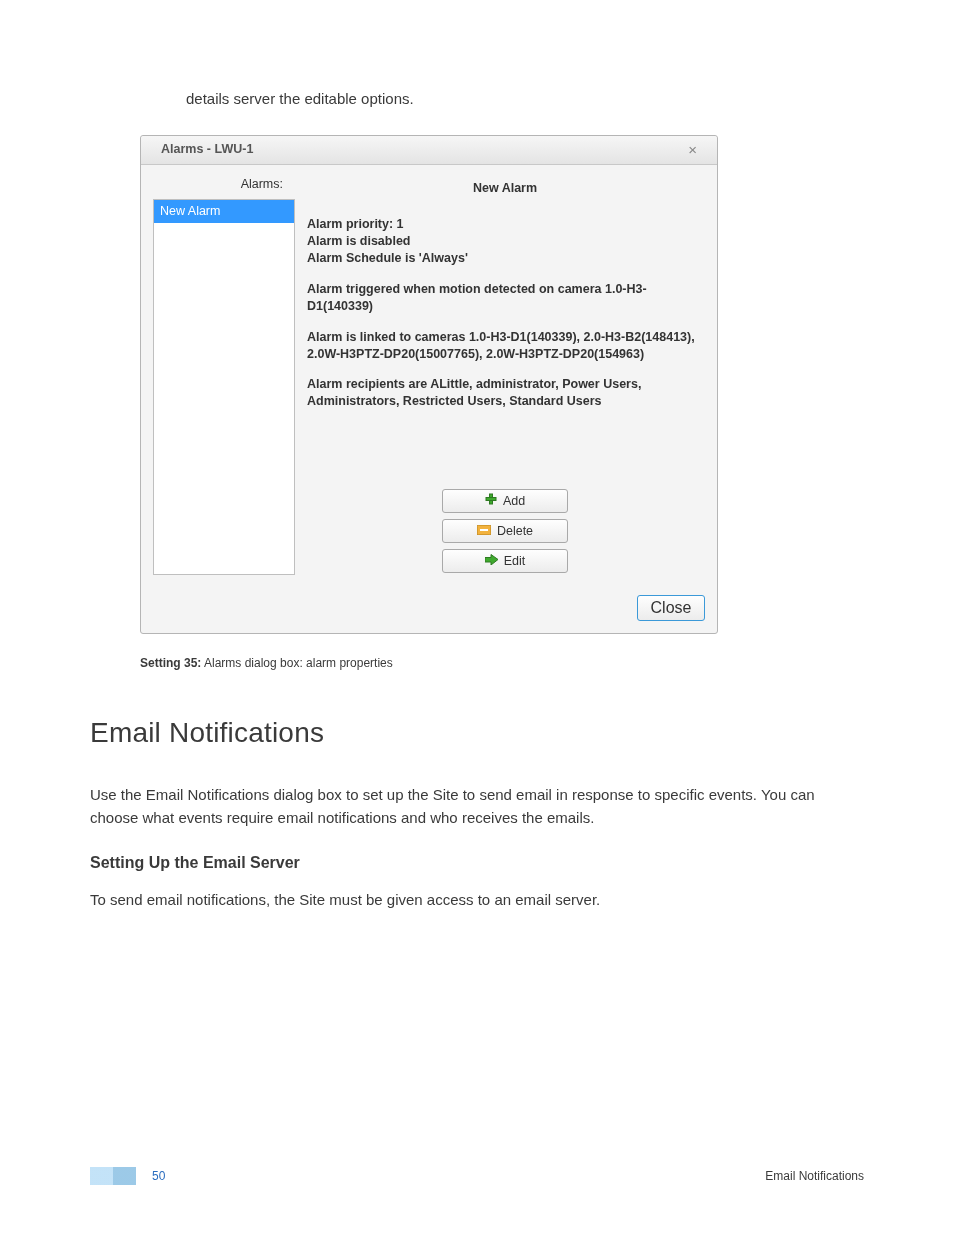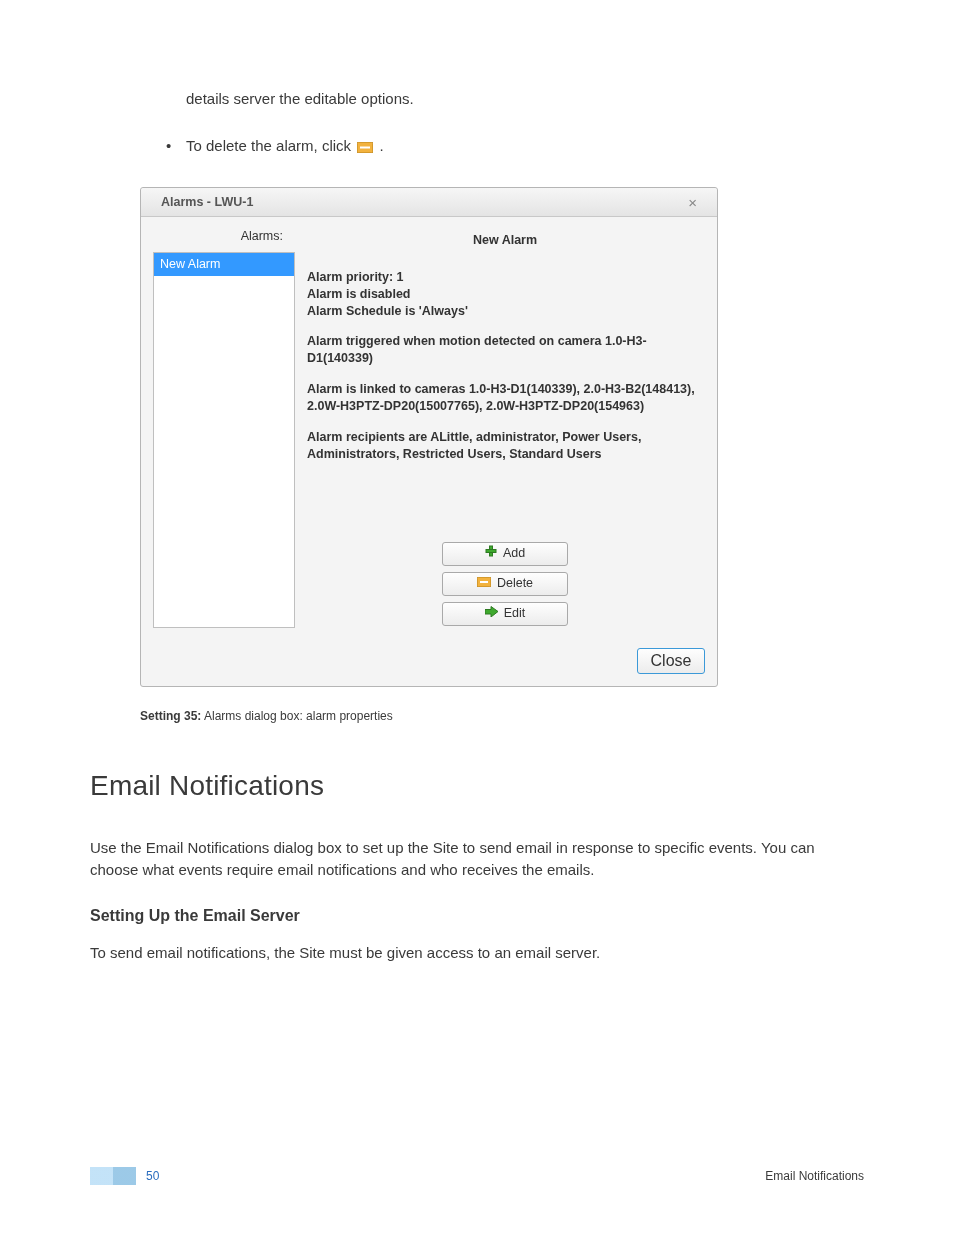--- a/index.html
+++ b/index.html
@@ -32,44 +32,32 @@
   .dialog-footer{display:flex;justify-content:flex-end;padding:10px 12px 12px;}
   .close-btn{width:66px;height:24px;display:inline-flex;align-items:flex-end;justify-content:center;
     background:linear-gradient(#fefefe,#ececec);border:1px solid #3b99d8;border-radius:3px;font-size:16px;color:#333;}
   .caption{font-size:12px;color:#3a3a3a;margin:0 0 40px 50px;}
   .caption b{font-weight:700;}
   h1.section{font-size:28px;font-weight:300;color:#3a3a3a;margin:0 0 30px 0;letter-spacing:.2px;}
   .para{margin:0 0 22px 0;}
   h3.sub{font-size:16px;font-weight:700;color:#3a3a3a;margin:0 0 14px 0;}
   
   .pg-footer{position:absolute;left:90px;right:90px;bottom:50px;display:flex;align-items:center;justify-content:space-between;font-size:12px;}
-  .pg-footer .left{display:flex;align-items:center;gap:10px;}
+  .pg-footer .left{display:flex;align-items:center;gap:16px;}
   .corner-mark{width:46px;height:18px;display:inline-block;background:linear-gradient(to right,#9cd0f3 0 50%,#5aa6d8 50% 100%);opacity:.6;}
   .pg-num{color:#2a6dbf;font-size:12px;}
   .pg-footer .right{color:#3a3a3a;}
 </style>
 </head>
 <body>
 
 <div class="page">
 
   <div class="intro body-text">details server the editable options.</div>
 
-  <ul class="bullet">
-    <li>
-      <span>To delete the alarm, click </span>
-      <span class="inline-icon">
-        <svg width="16" height="11" viewBox="0 0 16 11">
-            <rect x="0" y="0" width="16" height="11" rx="1.5" fill="#f2b23e" stroke="#b88118"></rect>
-            <rect x="3" y="4.5" width="10" height="2" fill="#fff"></rect>
-          </svg>
-      </span>
-      <span>.</span>
-    </li>
-  </ul>
 
   <div class="figure">
     <div class="dialog">
       <div class="titlebar">
         <span>Alarms - LWU-1</span>
         <span class="close-x">×</span>
       </div>
       <div class="dialog-inner">
         <div class="left-col">
           <div class="label">Alarms:</div>

